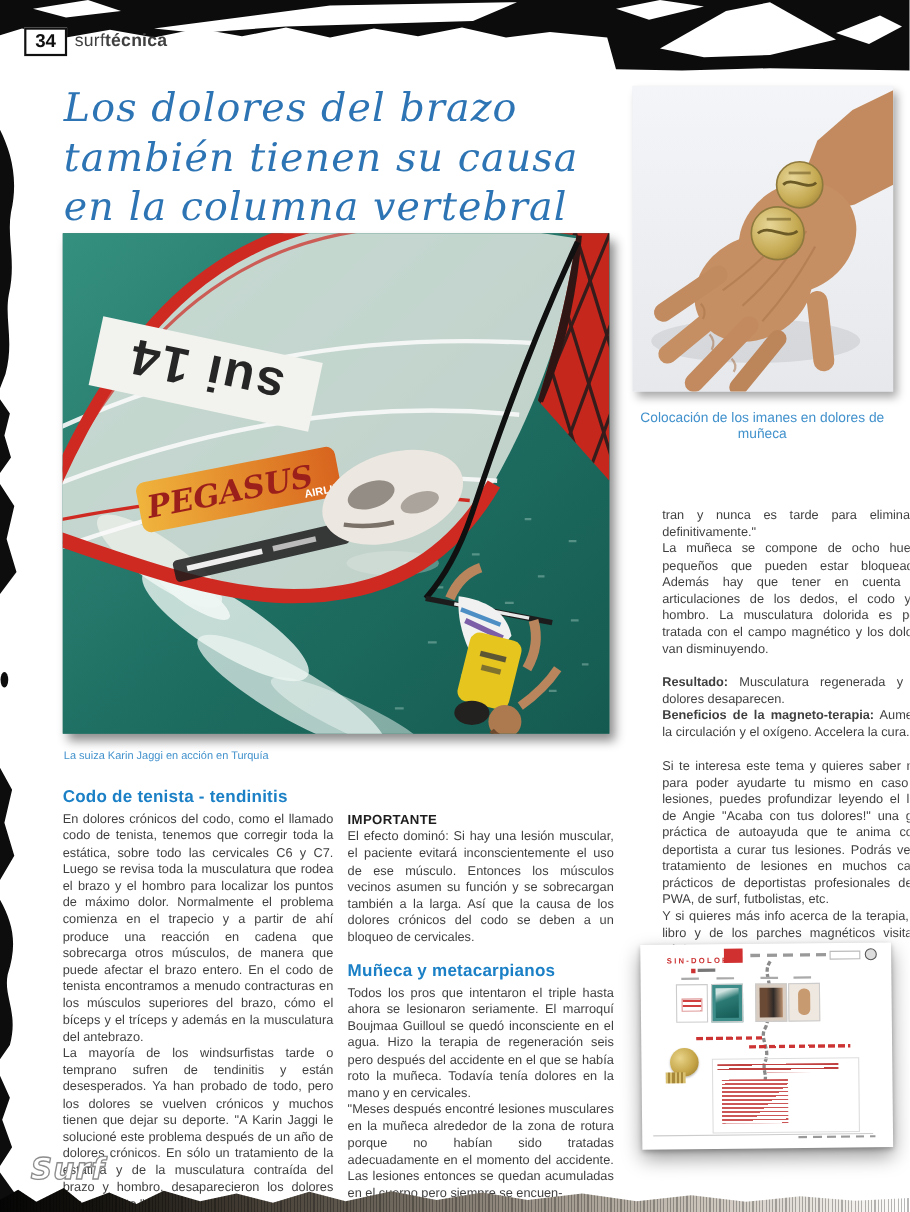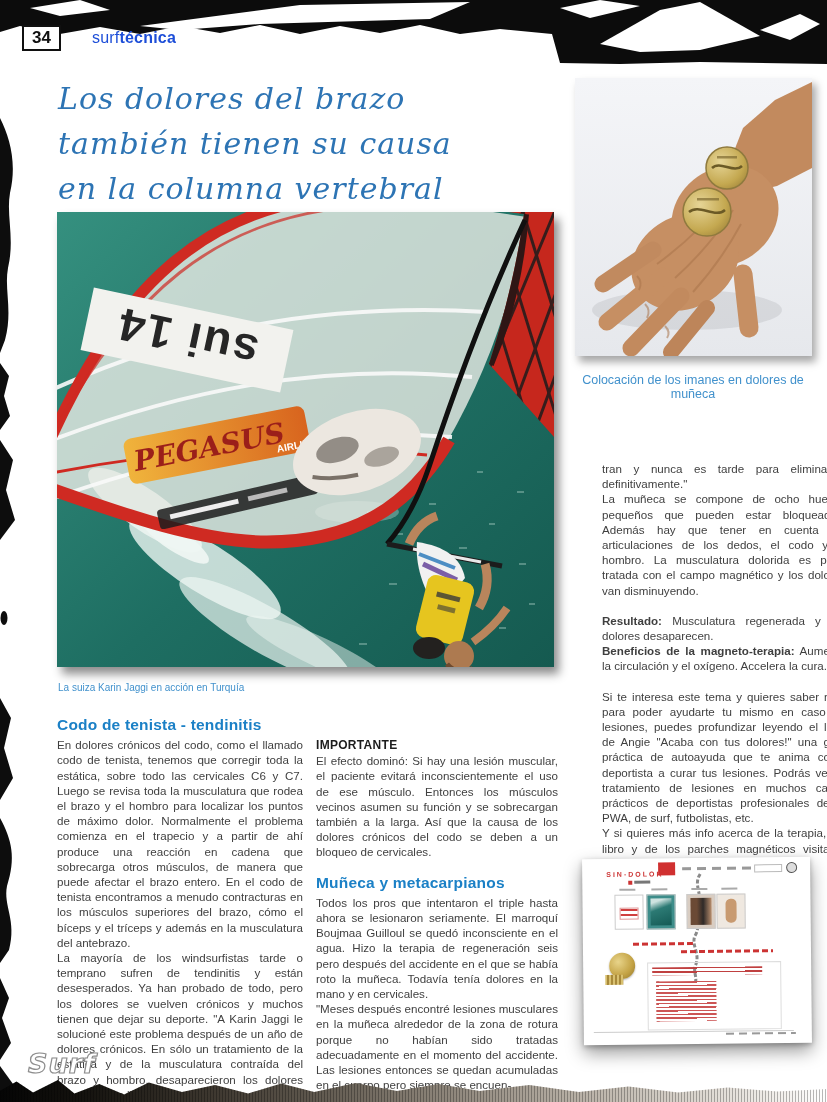--- a/index.html
+++ b/index.html
@@ -7,26 +7,26 @@
        font-family:"Liberation Sans",sans-serif;color:#3f3f3f;}
   .abs{position:absolute;}
 
   
   #top-band{left:0;top:0;width:827px;height:70px;}
   #left-edge{left:0;top:58px;width:22px;height:1044px;}
 
   
   #page-num{left:22px;top:25px;border:2.5px solid #101010;background:#fff;
             padding:1px 8px;font-size:17px;font-weight:bold;color:#101010;}
-  #section-title{left:68px;top:29px;font-size:16px;color:#1d4ed8;letter-spacing:.2px;margin-left:24px;}
+  #section-title{left:68px;top:29px;font-size:16px;color:#404040;letter-spacing:.2px;}
   #section-title b{font-weight:bold;}
 
   
   #main-title{left:58px;top:76px;width:480px;font-family:"DejaVu Serif",serif;
-              font-style:italic;font-size:30px;line-height:45px;color:#2d74b4;
+              font-style:italic;font-size:36px;line-height:45px;color:#2d74b4;
               letter-spacing:1px;}
 
   
   #main-photo{left:57px;top:212px;width:497px;height:455px;
               box-shadow:5px 7px 9px rgba(0,0,0,.45);background:#1e6e62;}
   #main-photo svg{display:block;}
   #main-caption{left:58px;top:682px;font-size:10px;color:#4191cc;}
   #hand-photo{left:575px;top:78px;width:237px;height:278px;
               box-shadow:4px 6px 8px rgba(0,0,0,.35);background:#eef0f3;}
   #hand-caption{left:562px;top:373px;width:262px;text-align:center;

